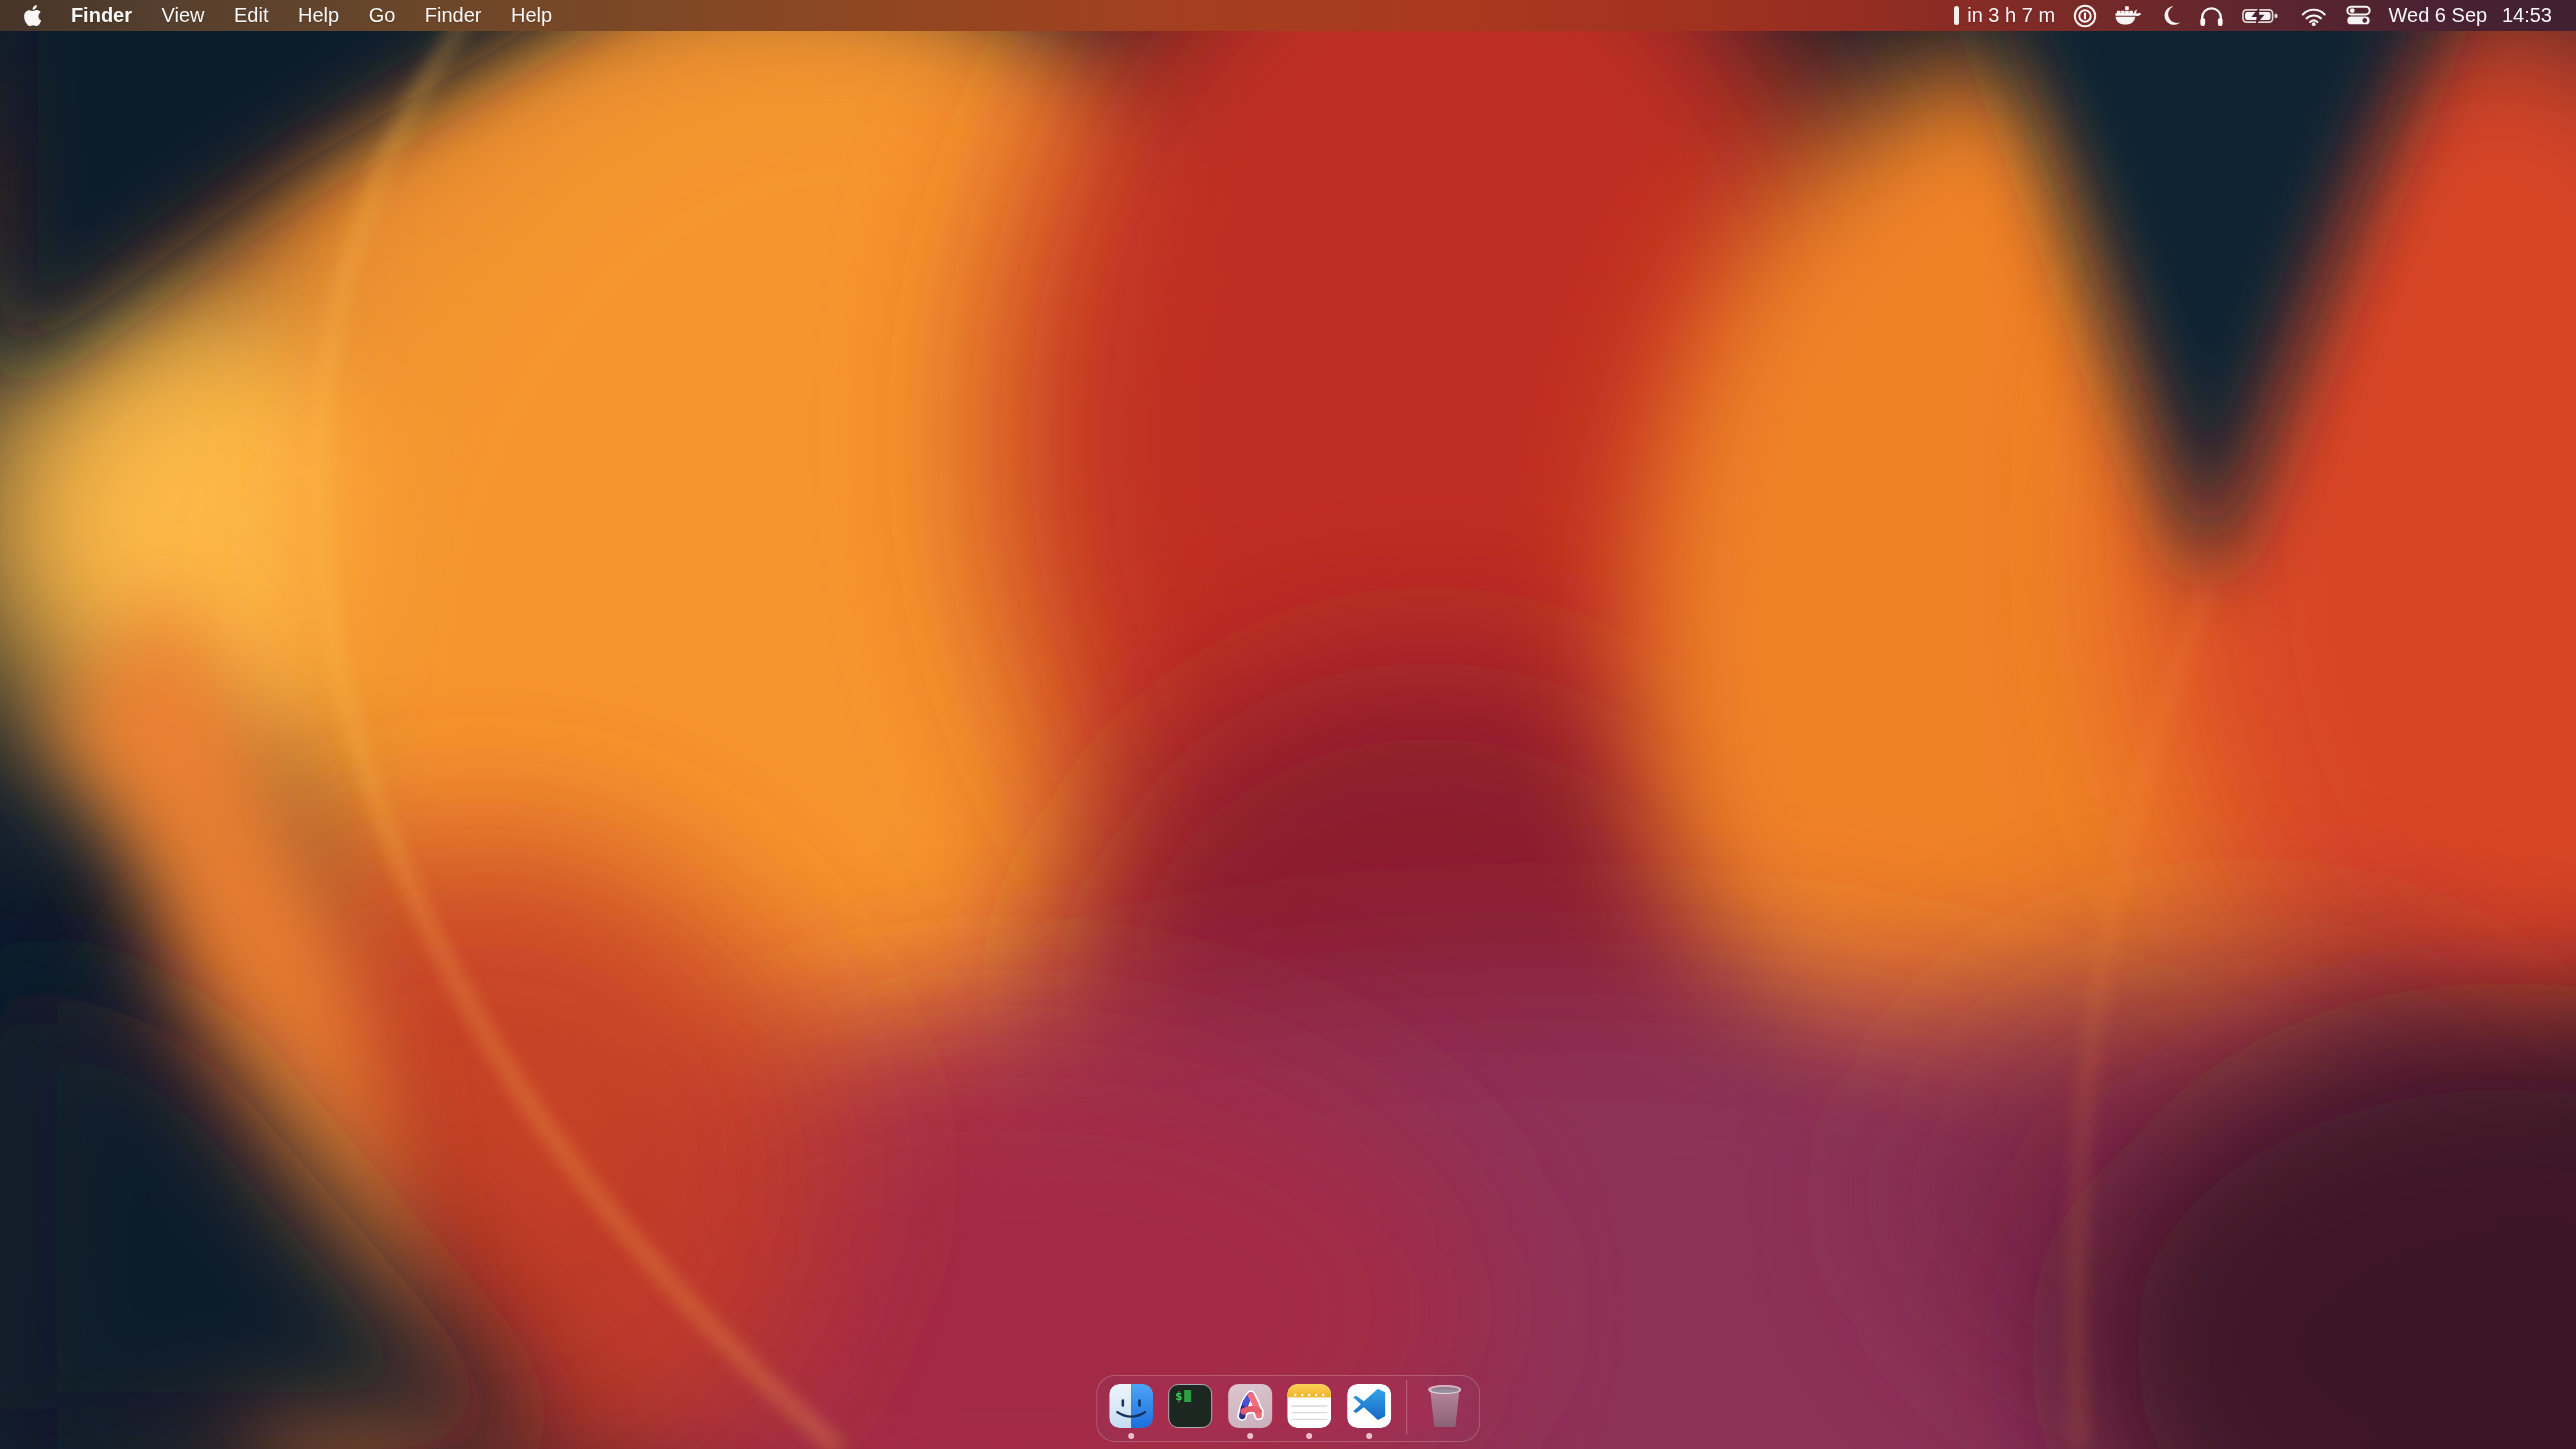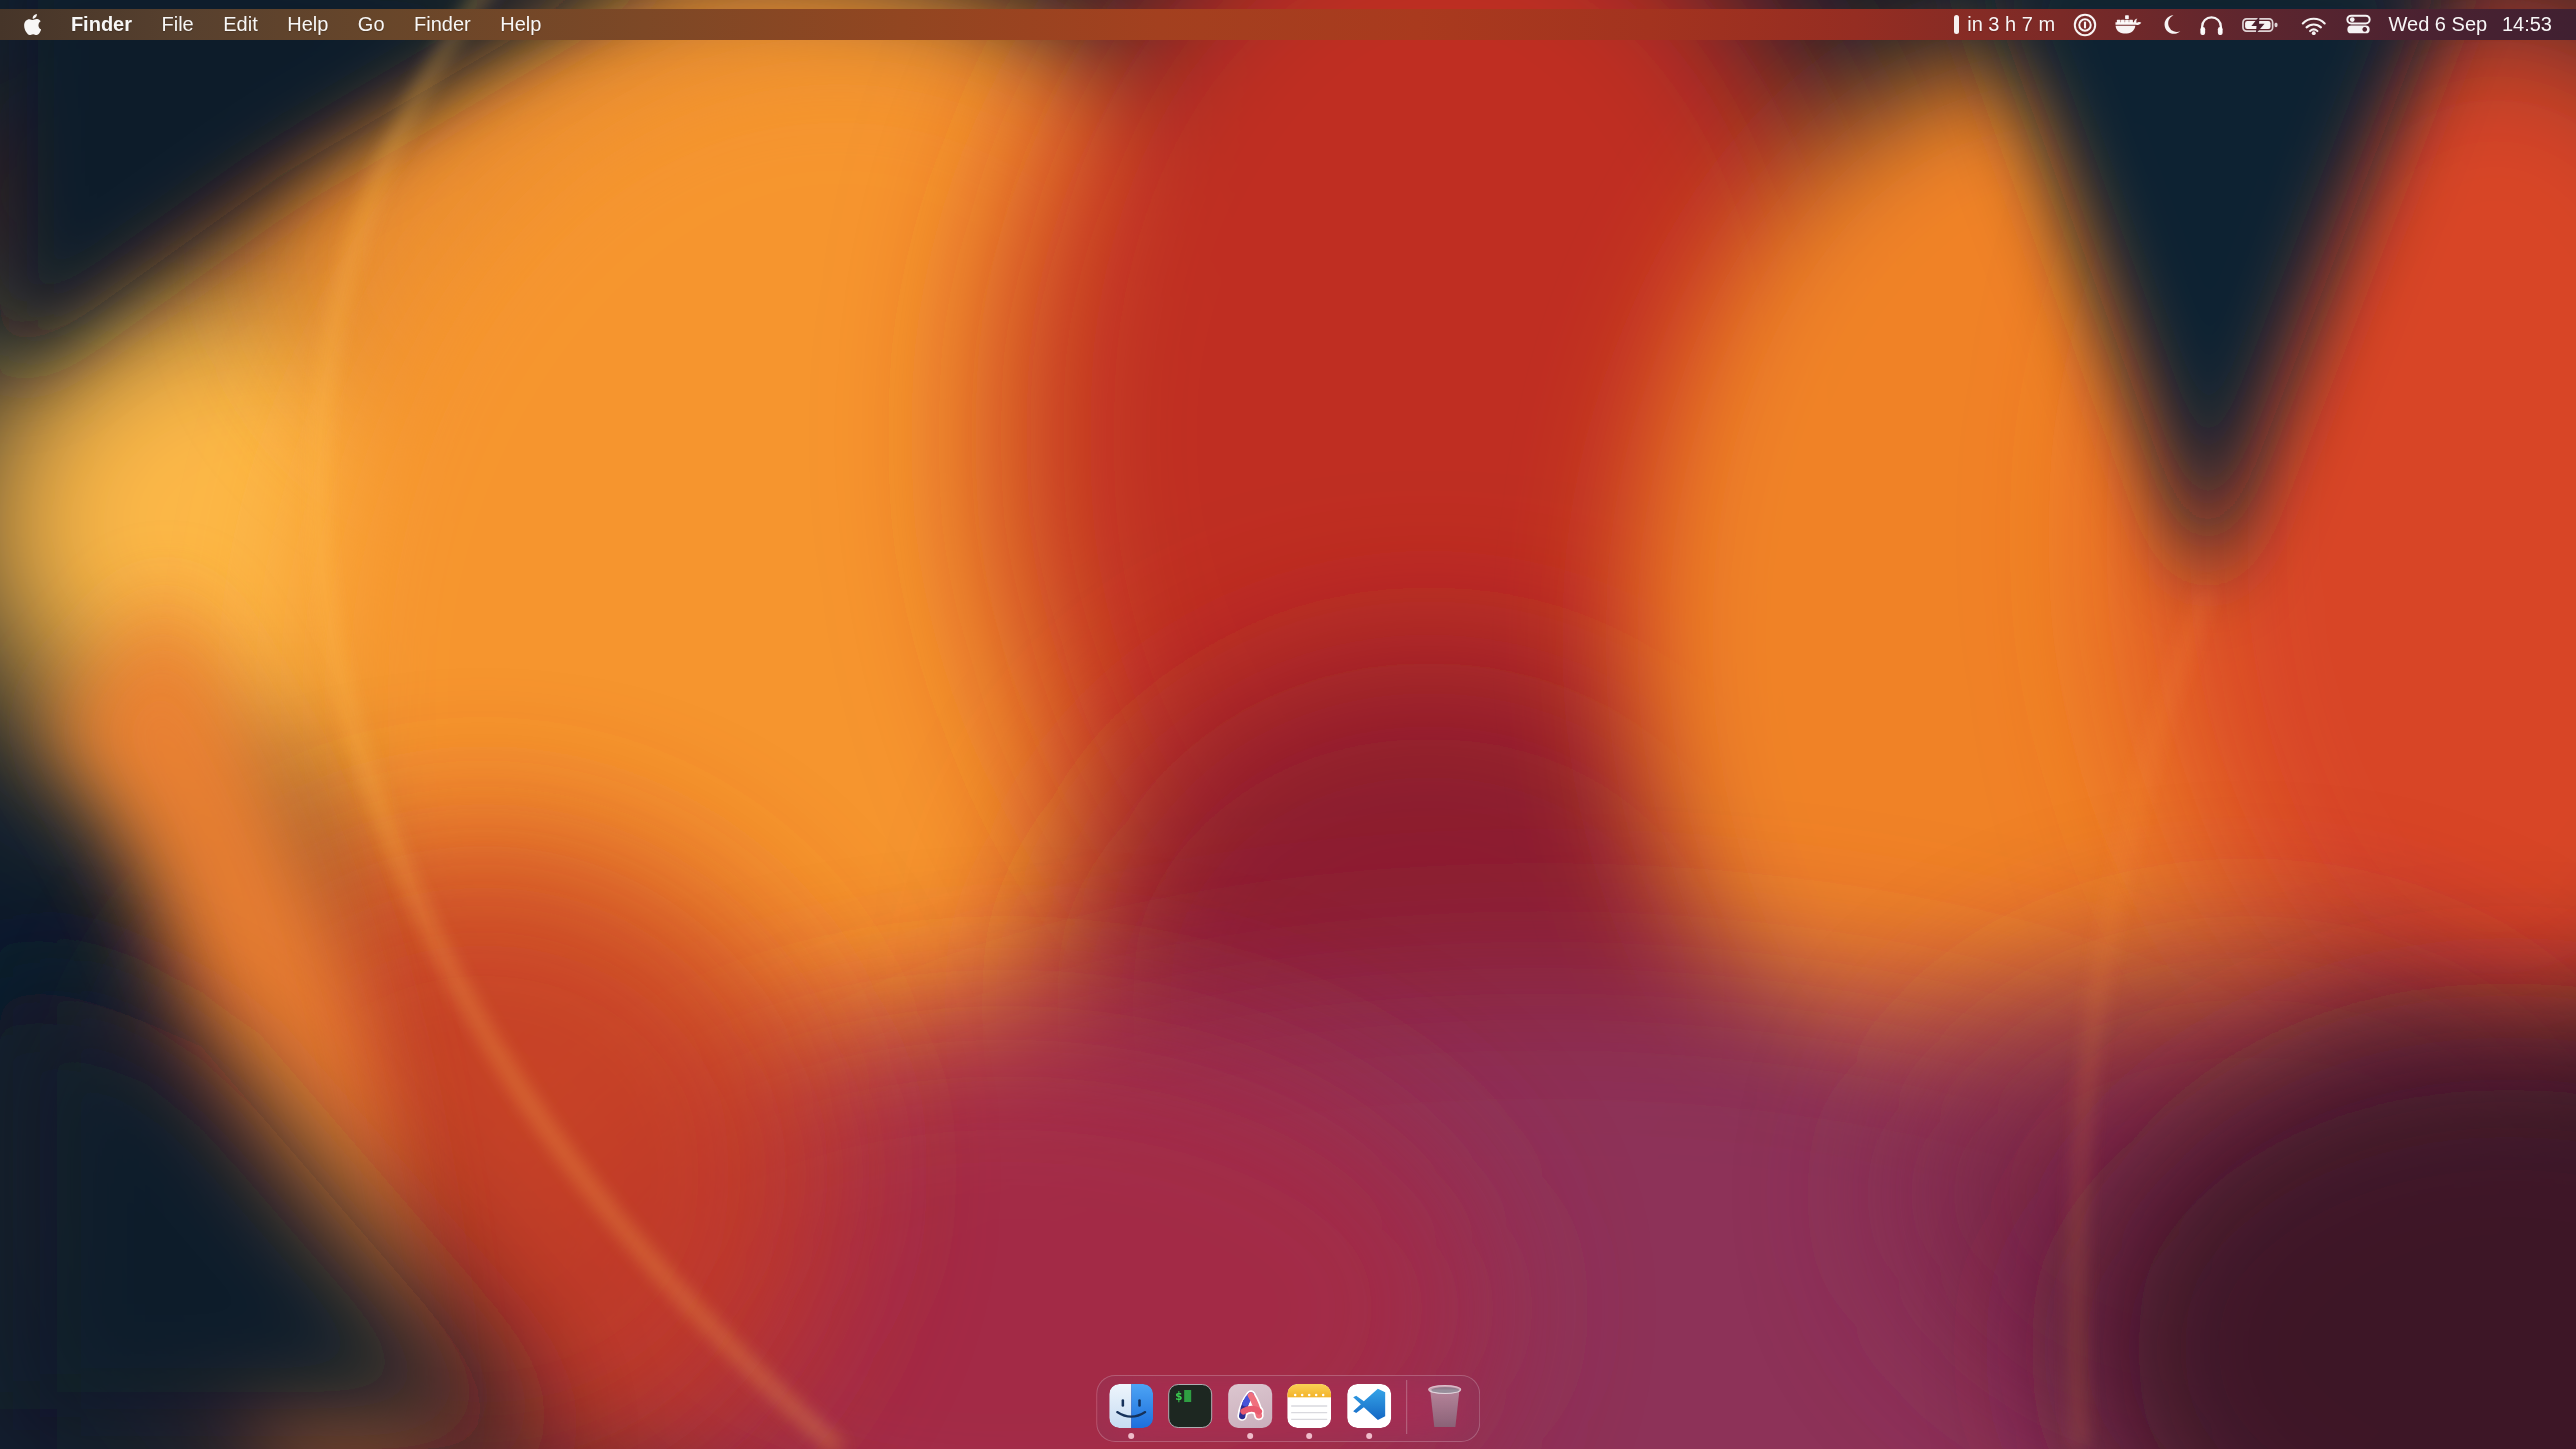--- a/index.html
+++ b/index.html
@@ -8,21 +8,21 @@
     width:2576px;height:1449px;overflow:hidden;position:relative;
     font-family:"Liberation Sans", sans-serif;
     background:#0d1b2c;
   }
   
   .wallpaper{position:absolute;inset:0;z-index:0;}
   .wallpaper svg{display:block;width:100%;height:100%;}
 
   
   .menubar{
-    position:absolute;top:9px;left:0;right:0;height:31px;z-index:10;
+    position:absolute;top:0;left:0;right:0;height:31px;z-index:10;
     display:flex;justify-content:space-between;align-items:center;
     background:linear-gradient(90deg,
       #463529 0%, #57402e 7%, #68462a 15%, #7d4826 25%, #924621 35%,
       #a3401f 45%, #a93a1e 55%, #a3331f 64%, #952d22 72%, #7b2a27 80%,
       #5f262e 87%, #4b2231 94%, #402031 100%);
     color:rgba(255,255,255,.96);
     font-size:20px;
   }
   .menu-left{display:flex;align-items:center;gap:29.5px;padding-left:24px;}
   .menu-left .mitem{white-space:nowrap;text-shadow:0 0.7px 1.3px rgba(0,0,0,.22);cursor:default;}
@@ -132,21 +132,21 @@
 </div>
 
 <header class="menubar">
   <div class="menu-left">
     <span class="apple-wrap">
       <svg width="17.4" height="21" viewBox="0 0 814 1000">
         <path fill="rgba(255,255,255,.96)" d="M788.1 340.9c-5.8 4.5-108.2 62.2-108.2 190.5 0 148.4 130.3 200.9 134.2 202.2-.6 3.2-20.7 71.9-68.7 141.9-42.8 61.6-87.5 123.1-155.5 123.1s-85.5-39.5-164-39.5c-76.5 0-103.7 40.8-165.9 40.8s-105.6-57-155.5-127C46.7 790.7 0 663 0 541.8c0-194.4 126.4-297.5 250.8-297.5 66.1 0 121.2 43.4 162.7 43.4 39.5 0 101.1-46 176.3-46 28.5 0 130.9 2.6 198.3 99.2zm-234-181.5c31.1-36.9 53.1-88.1 53.1-139.3 0-7.1-.6-14.3-1.9-20.1-50.6 1.9-110.8 33.7-147.1 75.8-28.5 32.4-55.1 83.6-55.1 135.5 0 7.8 1.3 15.6 1.9 18.1 3.2.6 8.4 1.3 13.6 1.3 45.4 0 102.5-30.4 135.5-71.3z"></path>
       </svg>
     </span>
     <span class="mitem appname">Finder</span>
-    <span class="mitem">File</span>
+    <span class="mitem">View</span>
     <span class="mitem">Edit</span>
     <span class="mitem">Help</span>
     <span class="mitem">Go</span>
     <span class="mitem">Finder</span>
     <span class="mitem">Help</span>
   </div>
 
   <div class="menu-right">
     <span class="status-item">
       <span class="timer-pill"></span>

